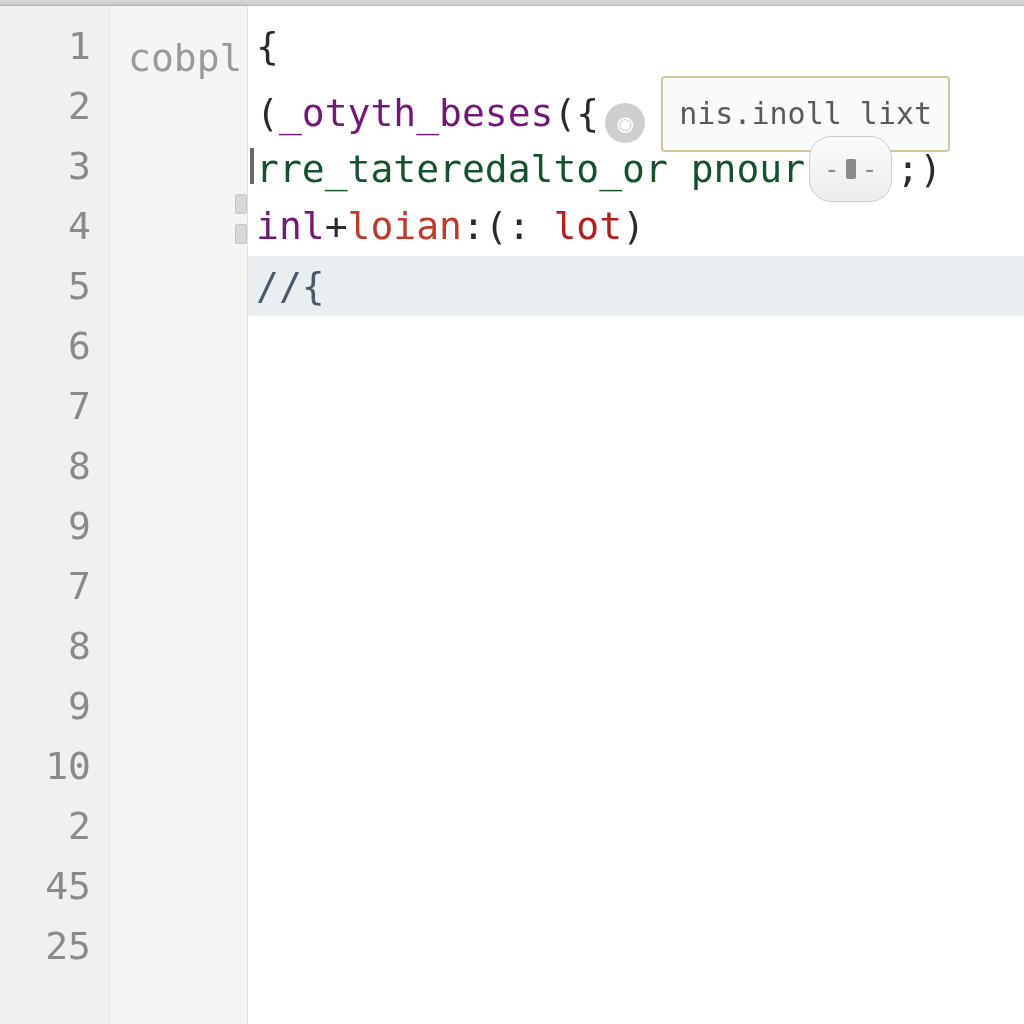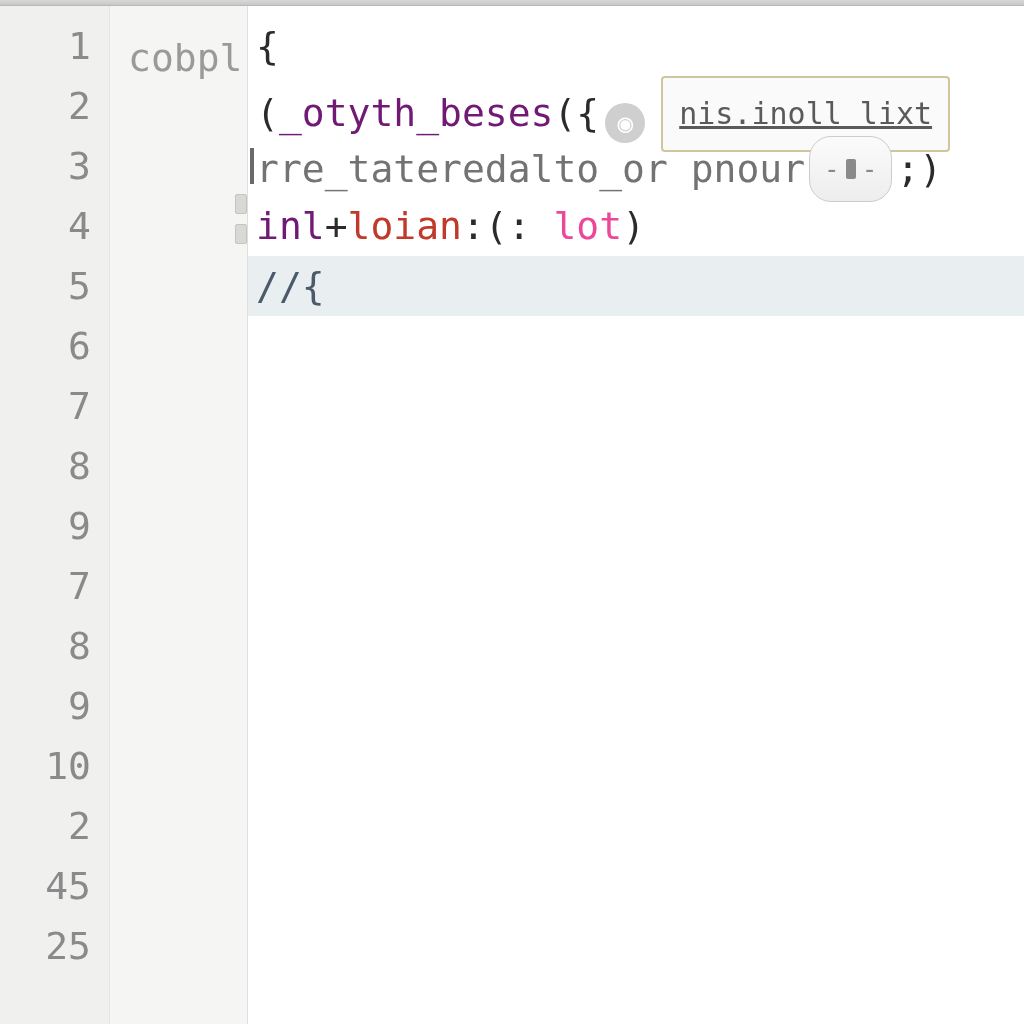--- a/index.html
+++ b/index.html
@@ -68,23 +68,23 @@
     height: 60px;
     white-space: pre;
     position: relative;
   }
   .line.current {
     background: #e9eff0;
     margin-left: -8px;
     padding-left: 8px;
   }
   .kw   { color: #1a54b3; font-weight: 500; }
-  .kw2  { color: #ec4899; }
+  .kw2  { color: #b91c1c; }
   .ident{ color: #701a75; }
-  .ident2{ color: #737373; }
+  .ident2{ color: #14532d; }
   .punct{ color: #2b2b2b; }
   .err  { color: #c0392b; font-weight: 500; text-align: center; }
   .comment { color: #4a5a6a; }
   .inline-badge {
     display: inline-flex;
     align-items: center;
     justify-content: center;
     width: 40px; height: 40px;
     border-radius: 50%;
     background: #cfcfcf;
@@ -96,21 +96,20 @@
   .popup {
     display: inline-block;
     border: 2px solid #cfc79b;
     background: #fafafa;
     color: #5a5a5a;
     font-size: 30px;
     padding: 6px 16px;
     margin-left: 10px;
     vertical-align: 2px;
     border-radius: 4px;
-    text-decoration: underline;
   }
   .pill {
     display: inline-flex;
     align-items: center;
     border: 1px solid #cccccc;
     background: linear-gradient(to bottom, #fbfbfb, #ededed);
     border-radius: 22px;
     padding: 2px 14px;
     font-size: 26px;
     color: #8a8a8a;

